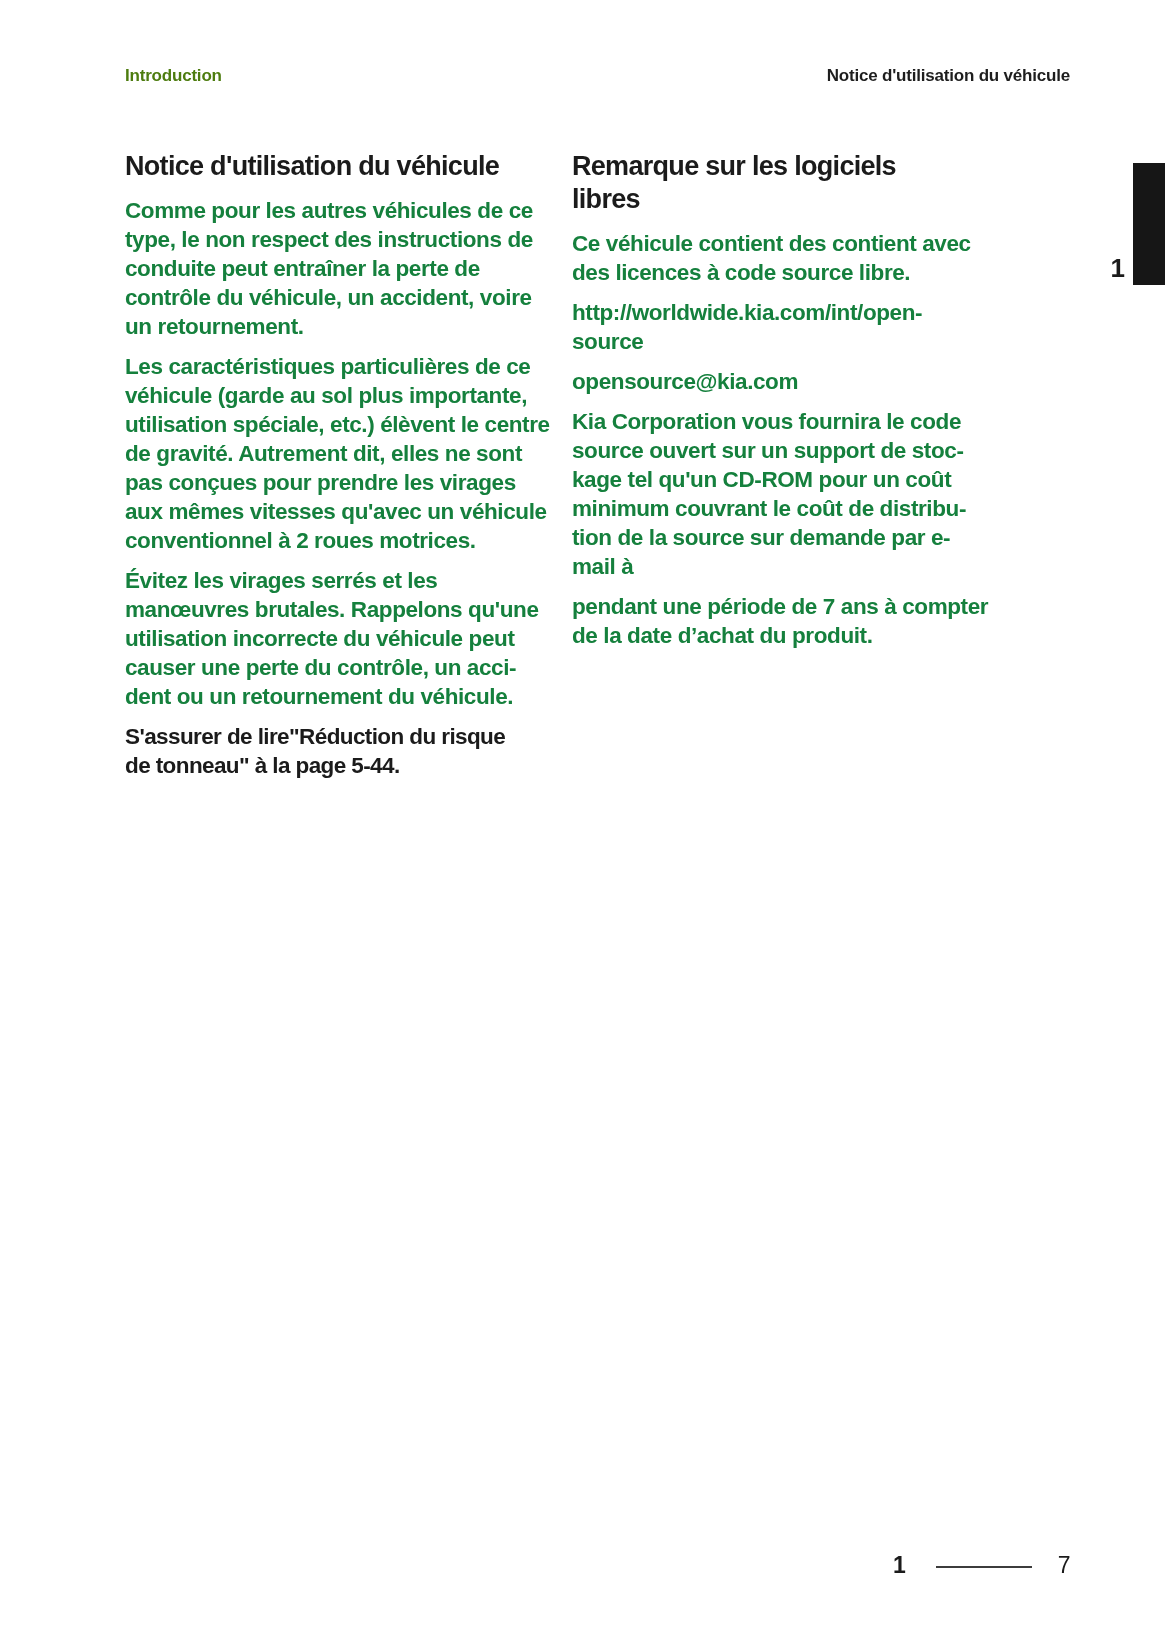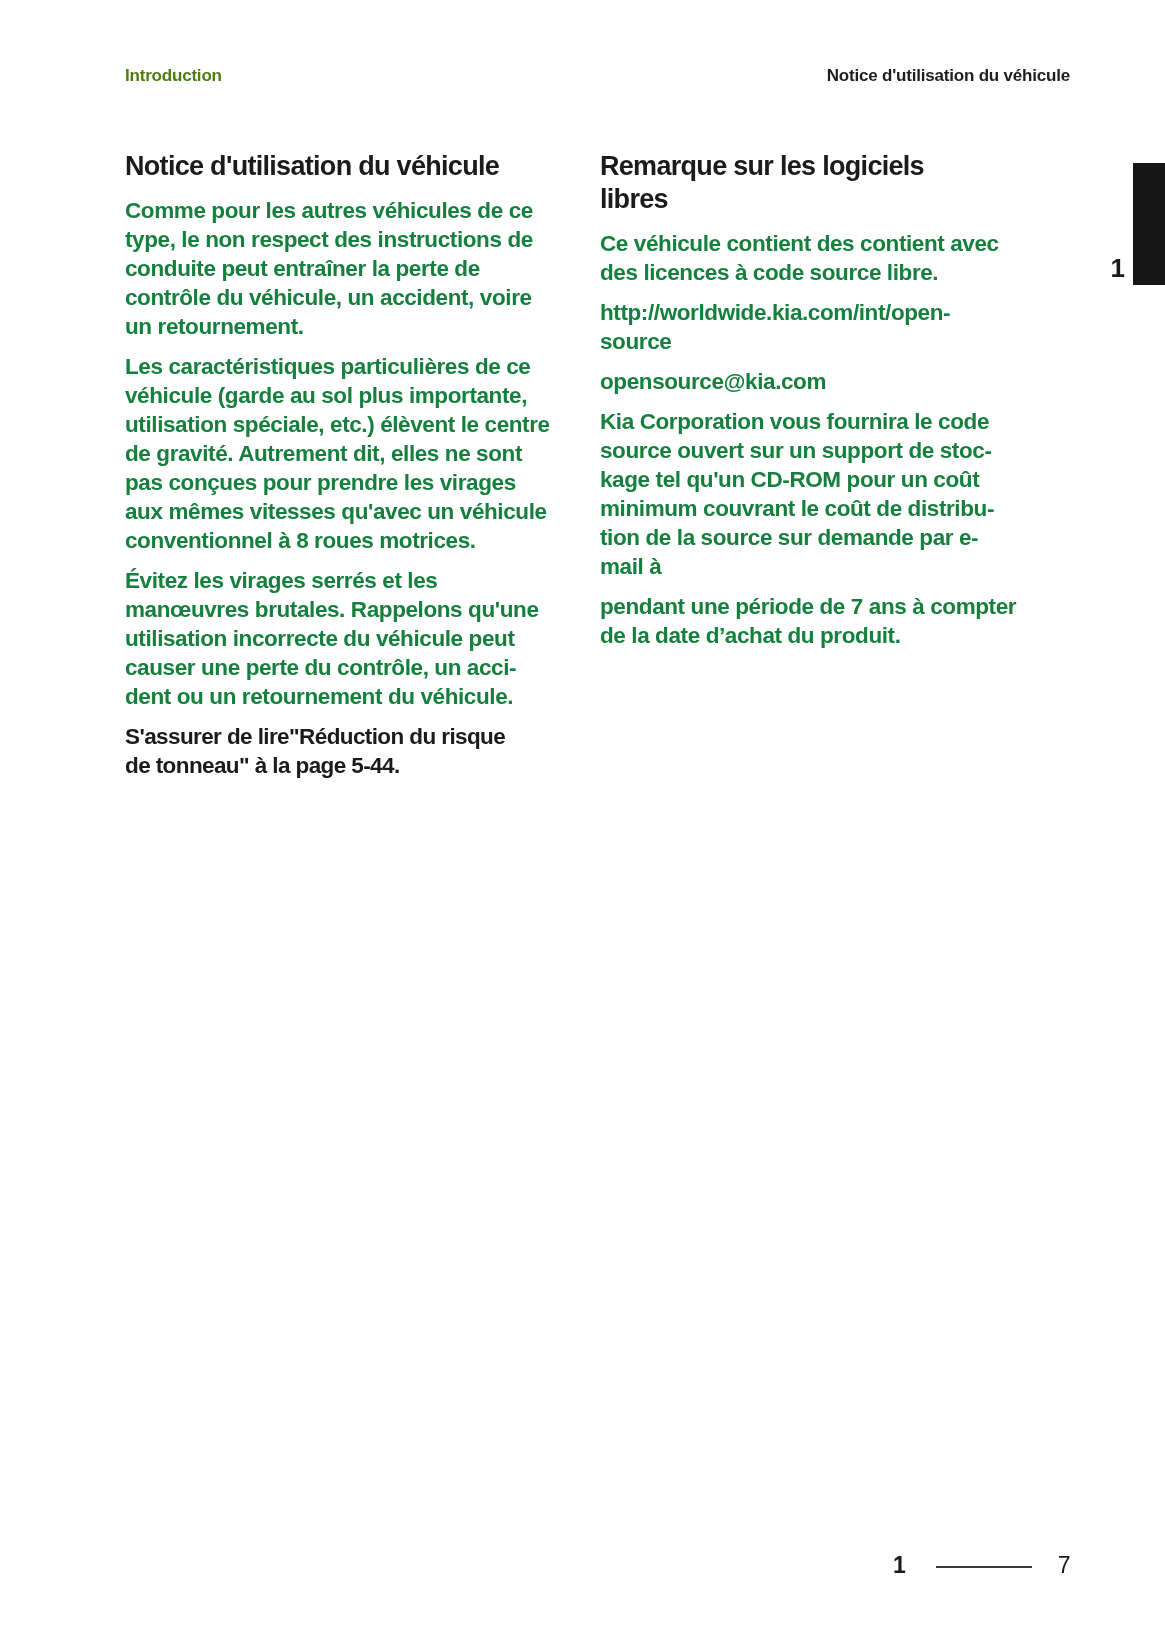--- a/index.html
+++ b/index.html
@@ -19,21 +19,21 @@
     font-size: 17px; font-weight: 700; letter-spacing: -0.2px; color: #4d7c0f;
   }
   .running-header-right {
     position: absolute; right: 95px; top: 66px;
     font-size: 17px; font-weight: 700; letter-spacing: -0.2px; color: #1e1e1e;
   }
 
   
   .column { position: absolute; top: 150px; width: 478px; }
   .column.left  { left: 125px; }
-  .column.right { left: 600px; }
+  .column.right { left: 572px; }
 
   .section-heading {
     margin: 0 0 13px 0;
     font-size: 27px; line-height: 33px;
     font-weight: 700; letter-spacing: -0.7px;
     color: #1b1b1b;
     white-space: pre-line;
   }
 
   .body-para {
@@ -80,21 +80,21 @@
 type, le non respect des instructions de
 conduite peut entraîner la perte de
 contrôle du véhicule, un accident, voire
 un retournement.</p>
     <p class="body-para">Les caractéristiques particulières de ce
 véhicule (garde au sol plus importante,
 utilisation spéciale, etc.) élèvent le centre
 de gravité. Autrement dit, elles ne sont
 pas conçues pour prendre les virages
 aux mêmes vitesses qu'avec un véhicule
-conventionnel à 8 roues motrices.</p>
+conventionnel à 2 roues motrices.</p>
     <p class="body-para">Évitez les virages serrés et les
 manœuvres brutales. Rappelons qu'une
 utilisation incorrecte du véhicule peut
 causer une perte du contrôle, un acci-
 dent ou un retournement du véhicule.</p>
     <p class="body-para bold">S'assurer de lire"Réduction du risque
 de tonneau" à la page 5-44.</p>
   </div>
 
   <div class="column right">

